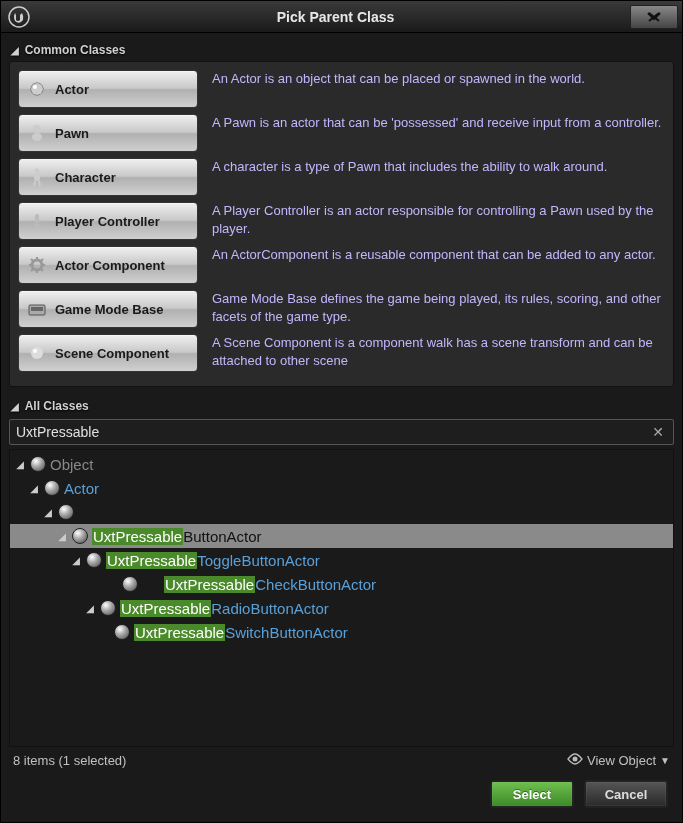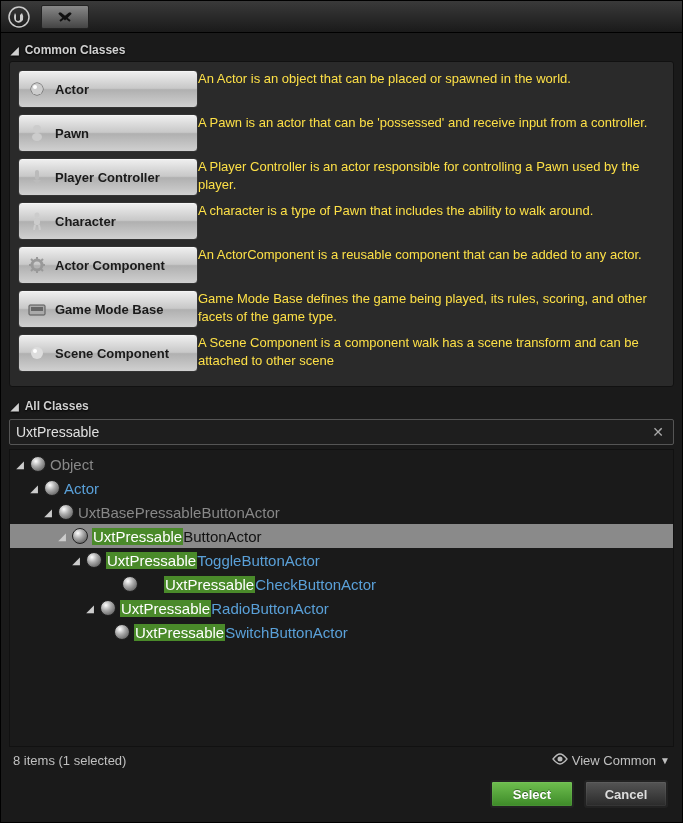--- a/index.html
+++ b/index.html
@@ -10,21 +10,21 @@
 .title { flex: 1; text-align: center; color: #e8e8e8; font-size: 14px; font-weight: bold; }
 .win-close { width: 48px; height: 24px; background: linear-gradient(to bottom, #888, #444); border: 1px solid #222; border-radius: 2px; display: flex; align-items: center; justify-content: center; cursor: pointer; }
 .content { flex: 1; padding: 6px 8px 8px 8px; display: flex; flex-direction: column; overflow: hidden; }
 .section-header { display: flex; align-items: center; color: #d0d0d0; font-weight: bold; font-size: 12px; padding: 4px 2px; text-shadow: 0 1px 2px #000; }
 .section-header .tri { margin-right: 6px; color: #d0d0d0; font-size: 10px; }
 .common-panel { background: #2a2a2a; border: 1px solid #111; border-radius: 3px; padding: 8px; }
 .class-row { display: flex; align-items: flex-start; margin-bottom: 6px; }
 .class-btn { width: 180px; height: 38px; background: linear-gradient(to bottom, #f0f0f0 0%, #c8c8c8 48%, #b0b0b0 52%, #d0d0d0 100%); border: 1px solid #333; border-radius: 4px; display: flex; align-items: center; padding: 0 8px; cursor: pointer; box-shadow: inset 0 1px 0 rgba(255,255,255,.4); flex-shrink: 0; }
 .class-btn .ico { width: 20px; height: 20px; margin-right: 8px; display: flex; align-items: center; justify-content: center; }
 .class-btn .lbl { color: #1a1a1a; font-weight: bold; font-size: 13px; }
-.class-desc { color: #fde047; font-size: 13px; line-height: 1.35; }
+.class-desc { color: #c4b5fd; font-size: 13px; line-height: 1.35; margin-left: 14px; }
 .all-section { margin-top: 8px; display: flex; flex-direction: column; flex: 1; overflow: hidden; }
 .search-wrap { background: #1e1e1e; border: 1px solid #555; border-radius: 2px; display: flex; align-items: center; height: 26px; padding: 0 6px; margin: 2px 0 4px 0; }
 .search-input { flex: 1; background: transparent; border: none; outline: none; color: #e0e0e0; font-size: 14px; }
 .search-clear { width: 18px; height: 18px; cursor: pointer; display: flex; align-items: center; justify-content: center; color: #aaa; font-size: 14px; }
 .tree { flex: 1; overflow: auto; background: #1a1a1a; border: 1px solid #111; padding: 2px 0; }
 .tree-row { display: flex; align-items: center; height: 24px; padding-left: 4px; cursor: pointer; }
 .tree-row.selected { background: #8a8a8a; }
 .tree-arrow { width: 12px; color: #ccc; font-size: 10px; text-align: center; }
 .tree-orb { width: 16px; height: 16px; border-radius: 50%; background: radial-gradient(circle at 35% 30%, #fff, #aaa 40%, #444 100%); border: 1px solid #222; margin: 0 4px; flex-shrink: 0; }
 .tree-label { font-size: 15px; }
@@ -42,20 +42,21 @@
 <body>
 
 <div class="window">
   <div class="titlebar">
     <div class="ue-logo">
       <svg width="24" height="24" viewBox="0 0 24 24">
           <circle cx="12" cy="12" r="10" fill="none" stroke="#ccc" stroke-width="1.5"></circle>
           <path d="M8 16 Q6 12 8 8 L9 10 L9 15 Q11 17 13 15 L13 10 L15 8 Q17 11 16 15 L14 17 Q11 19 8 16 Z" fill="#ccc"></path>
         </svg>
     </div>
+    <div class="title">Pick Parent Class</div>
     <div class="win-close">
       <svg width="16" height="10" viewBox="0 0 16 10">
           <path d="M2 1 L8 7 L14 1" stroke="#111" stroke-width="2" fill="none"></path>
           <path d="M2 9 L8 3 L14 9" stroke="#111" stroke-width="2" fill="none" opacity="0"></path>
           <line x1="3" y1="1" x2="13" y2="9" stroke="#111" stroke-width="2"></line>
           <line x1="13" y1="1" x2="3" y2="9" stroke="#111" stroke-width="2"></line>
         </svg>
     </div>
   </div>
 
@@ -88,42 +89,42 @@
                 <ellipse cx="7" cy="13" rx="5" ry="4" fill="#ccc"></ellipse>
               </svg>
             </span>
             <span class="lbl">Pawn</span>
           </div>
           <div class="class-desc">A Pawn is an actor that can be 'possessed' and receive input from a controller.</div>
         </div>
         <div class="class-row">
           <div class="class-btn">
             <span class="ico">
-              <svg width="16" height="18">
-                <rect x="6" y="2" width="4" height="10" rx="2" fill="#bbb"></rect>
-                <path d="M4 12 L8 16 L12 12" fill="#bbb"></path>
-              </svg>
-            </span>
-            <span class="lbl">Player Controller</span>
-          </div>
-          <div class="class-desc">A Player Controller is an actor responsible for controlling a Pawn used by the player.</div>
-        </div>
-        <div class="class-row">
-          <div class="class-btn">
-            <span class="ico">
               <svg width="12" height="18">
                 <circle cx="6" cy="3" r="2.5" fill="#ccc"></circle>
                 <rect x="3" y="6" width="6" height="7" rx="2" fill="#ccc"></rect>
                 <line x1="4" y1="13" x2="3" y2="18" stroke="#ccc" stroke-width="2"></line>
                 <line x1="8" y1="13" x2="9" y2="18" stroke="#ccc" stroke-width="2"></line>
               </svg>
             </span>
             <span class="lbl">Character</span>
           </div>
           <div class="class-desc">A character is a type of Pawn that includes the ability to walk around.</div>
+        </div>
+        <div class="class-row">
+          <div class="class-btn">
+            <span class="ico">
+              <svg width="16" height="18">
+                <rect x="6" y="2" width="4" height="10" rx="2" fill="#bbb"></rect>
+                <path d="M4 12 L8 16 L12 12" fill="#bbb"></path>
+              </svg>
+            </span>
+            <span class="lbl">Player Controller</span>
+          </div>
+          <div class="class-desc">A Player Controller is an actor responsible for controlling a Pawn used by the player.</div>
         </div>
         <div class="class-row">
           <div class="class-btn">
             <span class="ico">
               <svg width="18" height="18">
                 <circle cx="9" cy="9" r="5" fill="none" stroke="#999" stroke-width="3"></circle>
                 <g stroke="#999" stroke-width="2">
                   <line x1="9" y1="1" x2="9" y2="4"></line>
                   <line x1="9" y1="14" x2="9" y2="17"></line>
                   <line x1="1" y1="9" x2="4" y2="9"></line>
@@ -185,21 +186,20 @@
             <span class="tree-label dim" style="">Object</span>
           </div>
           <div class="tree-row" style="padding-left: 18px;">
             <span class="tree-arrow">◢</span>
             <span class="tree-orb"></span>
             <span class="tree-label link" style="">Actor</span>
           </div>
           <div class="tree-row" style="padding-left: 32px;">
             <span class="tree-arrow">◢</span>
             <span class="tree-orb"></span>
-            <span class="tree-label dim" style="">UxtBasePressableButtonActor</span>
           </div>
           <div class="tree-row selected" style="padding-left: 46px;">
             <span class="tree-arrow">◢</span>
             <span class="tree-orb"></span>
             <span class="tree-label" style="color:#111;"><span class="hl">UxtPressable</span>ButtonActor</span>
           </div>
           <div class="tree-row" style="padding-left: 60px;">
             <span class="tree-arrow">◢</span>
             <span class="tree-orb"></span>
             <span class="tree-label link" style=""><span class="hl">UxtPressable</span>ToggleButtonActor</span>
@@ -223,21 +223,21 @@
 
       <div class="footer-row">
         <span>8 items (1 selected)</span>
         <div class="view-opts">
           <span>
             <svg width="16" height="12" viewBox="0 0 16 12">
                 <path d="M1 6 Q5 1 8 1 Q11 1 15 6 Q11 11 8 11 Q5 11 1 6 Z" fill="none" stroke="#bbb" stroke-width="1.3"></path>
                 <circle cx="8" cy="6" r="2.5" fill="#bbb"></circle>
               </svg>
           </span>
-          <span>View Common</span>
+          <span>View Object</span>
           <span style="font-size:10px;">▼</span>
         </div>
       </div>
 
       <div class="btn-row">
         <div class="dlg-btn btn-select">Select</div>
         <div class="dlg-btn btn-cancel">Cancel</div>
       </div>
     </div>
 

